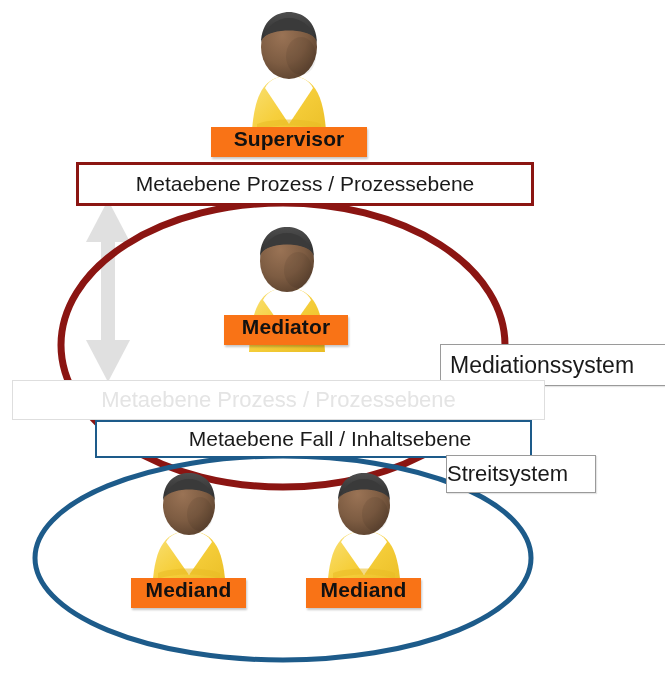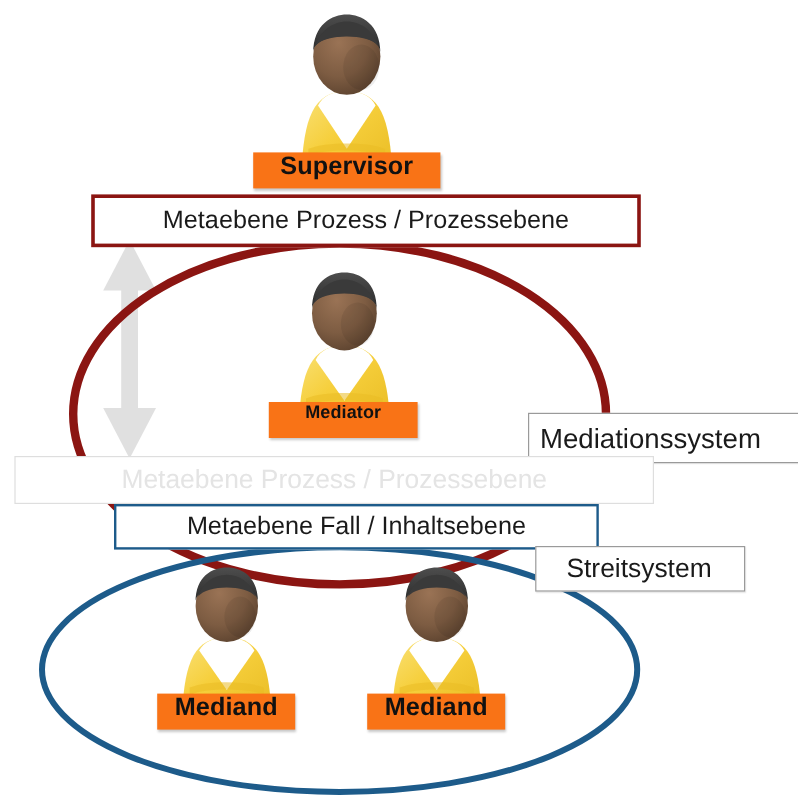--- a/index.html
+++ b/index.html
@@ -29,21 +29,21 @@
     letter-spacing:.1px;
   }
 
   
   .levelbox{
     position:absolute;background:#ffffff;
     display:flex;align-items:center;justify-content:center;
     white-space:nowrap;color:#1a1a1a;text-align:right;
   }
   .levelbox.red{border:3px solid #8b1512;}
-  .levelbox.blue{border:2px solid #1d5b8a;}
+  .levelbox.blue{border:2px solid #1d5b8a;padding-left:33px;}
   .levelbox.faded{
     border:1px solid #dedede;background:#ffffff;
     color:#e4e4e4;
   }
 
   
   .sysbox{
     position:absolute;background:#ffffff;
     border:1px solid #9a9a9a;
     display:flex;align-items:center;justify-content:flex-start;
@@ -126,37 +126,37 @@
       </defs>
       <path d="M46 66 C18 66 10 88 8 130 L84 130 C82 88 74 66 46 66 Z" fill="url(#sh2)"></path>
       <path d="M46 66 C34 66 26 70 22 78 L46 112 L70 78 C66 70 58 66 46 66 Z" fill="#ffffff"></path>
       <path d="M14 110 C28 104 64 104 78 110 L78 116 C64 110 28 110 14 116 Z" fill="#e9bc24" opacity=".55"></path>
       <ellipse cx="46" cy="39" rx="27" ry="31" fill="url(#sk2)"></ellipse>
       <path d="M19 36 C19 13 33 5 46 5 C59 5 73 13 73 36 C73 28 63 22 46 22 C29 22 19 28 19 36 Z" fill="url(#hr2)"></path>
       <path d="M21 30 C25 19 34 11 46 11 C58 11 67 19 71 30 C63 20 29 20 21 30 Z" fill="#3a3a3a"></path>
       <ellipse cx="57" cy="48" rx="14" ry="18" fill="#000000" opacity=".07"></ellipse>
     </svg>
   </div>
-  <div class="nameplate" style="left:224px;top:335px;width:124px;height:30px;font-size:15px;">
+  <div class="nameplate" style="left:224px;top:315px;width:124px;height:30px;font-size:21px;">
     <span>Mediator</span>
   </div>
 
   <div class="sysbox" style="left:440px;top:344px;width:220px;height:40px;font-size:23px;padding-left:9px;">
     <span>Mediationssystem</span>
   </div>
 
   <div class="levelbox faded" style="left:12px;top:380px;width:531px;height:38px;font-size:22px;">
     <span>Metaebene Prozess / Prozessebene</span>
   </div>
 
   <div class="levelbox blue" style="left:95px;top:420px;width:400px;height:34px;font-size:21px;">
     <span>Metaebene Fall / Inhaltsebene</span>
   </div>
 
-  <div class="sysbox" style="left:446px;top:455px;width:148px;height:36px;font-size:22px;padding-left:25px;">
+  <div class="sysbox" style="left:446px;top:455px;width:148px;height:36px;font-size:22px;padding-left:0;">
     <span>Streitsystem</span>
   </div>
 
   <div class="avatar" style="left:145px;top:468px;">
     <svg width="88" height="124" viewBox="0 0 88 124">
       <defs>
         <linearGradient id="sh3" x1="0" y1="0" x2="1" y2="1">
           <stop offset="0%" stop-color="#f9e27a"></stop>
             <stop offset="45%" stop-color="#f6cf3c"></stop>
           <stop offset="100%" stop-color="#e9bc24"></stop>

